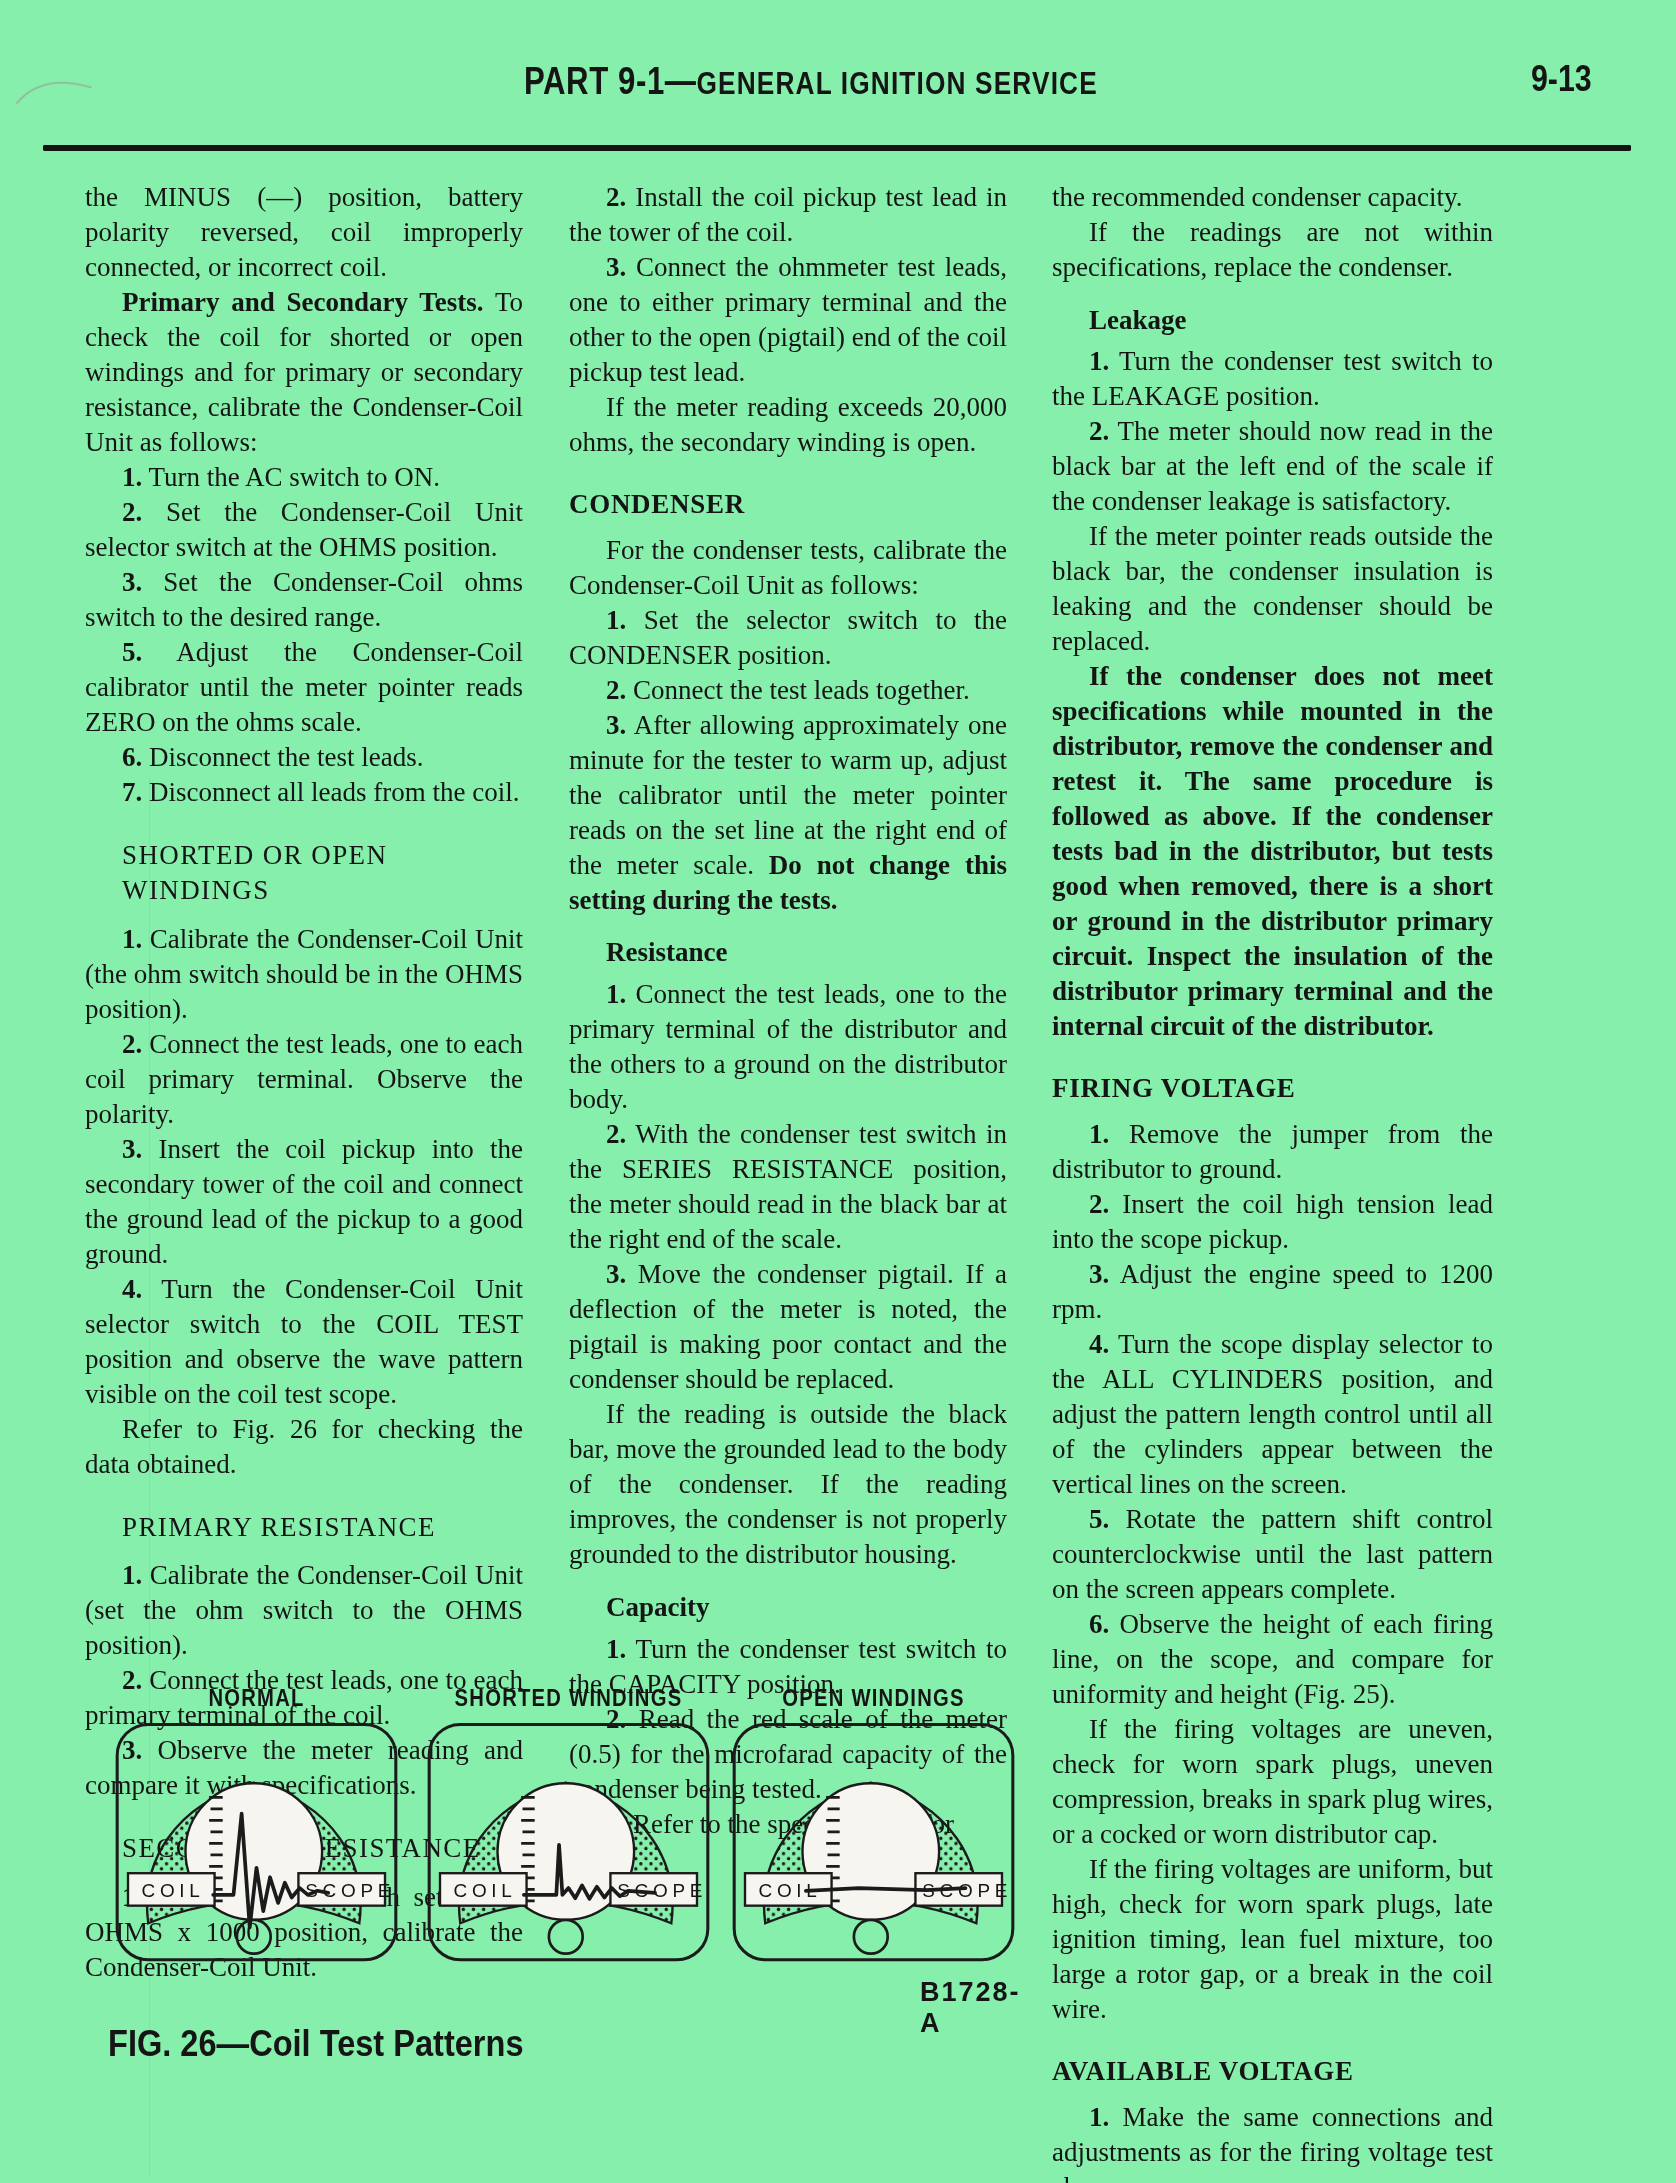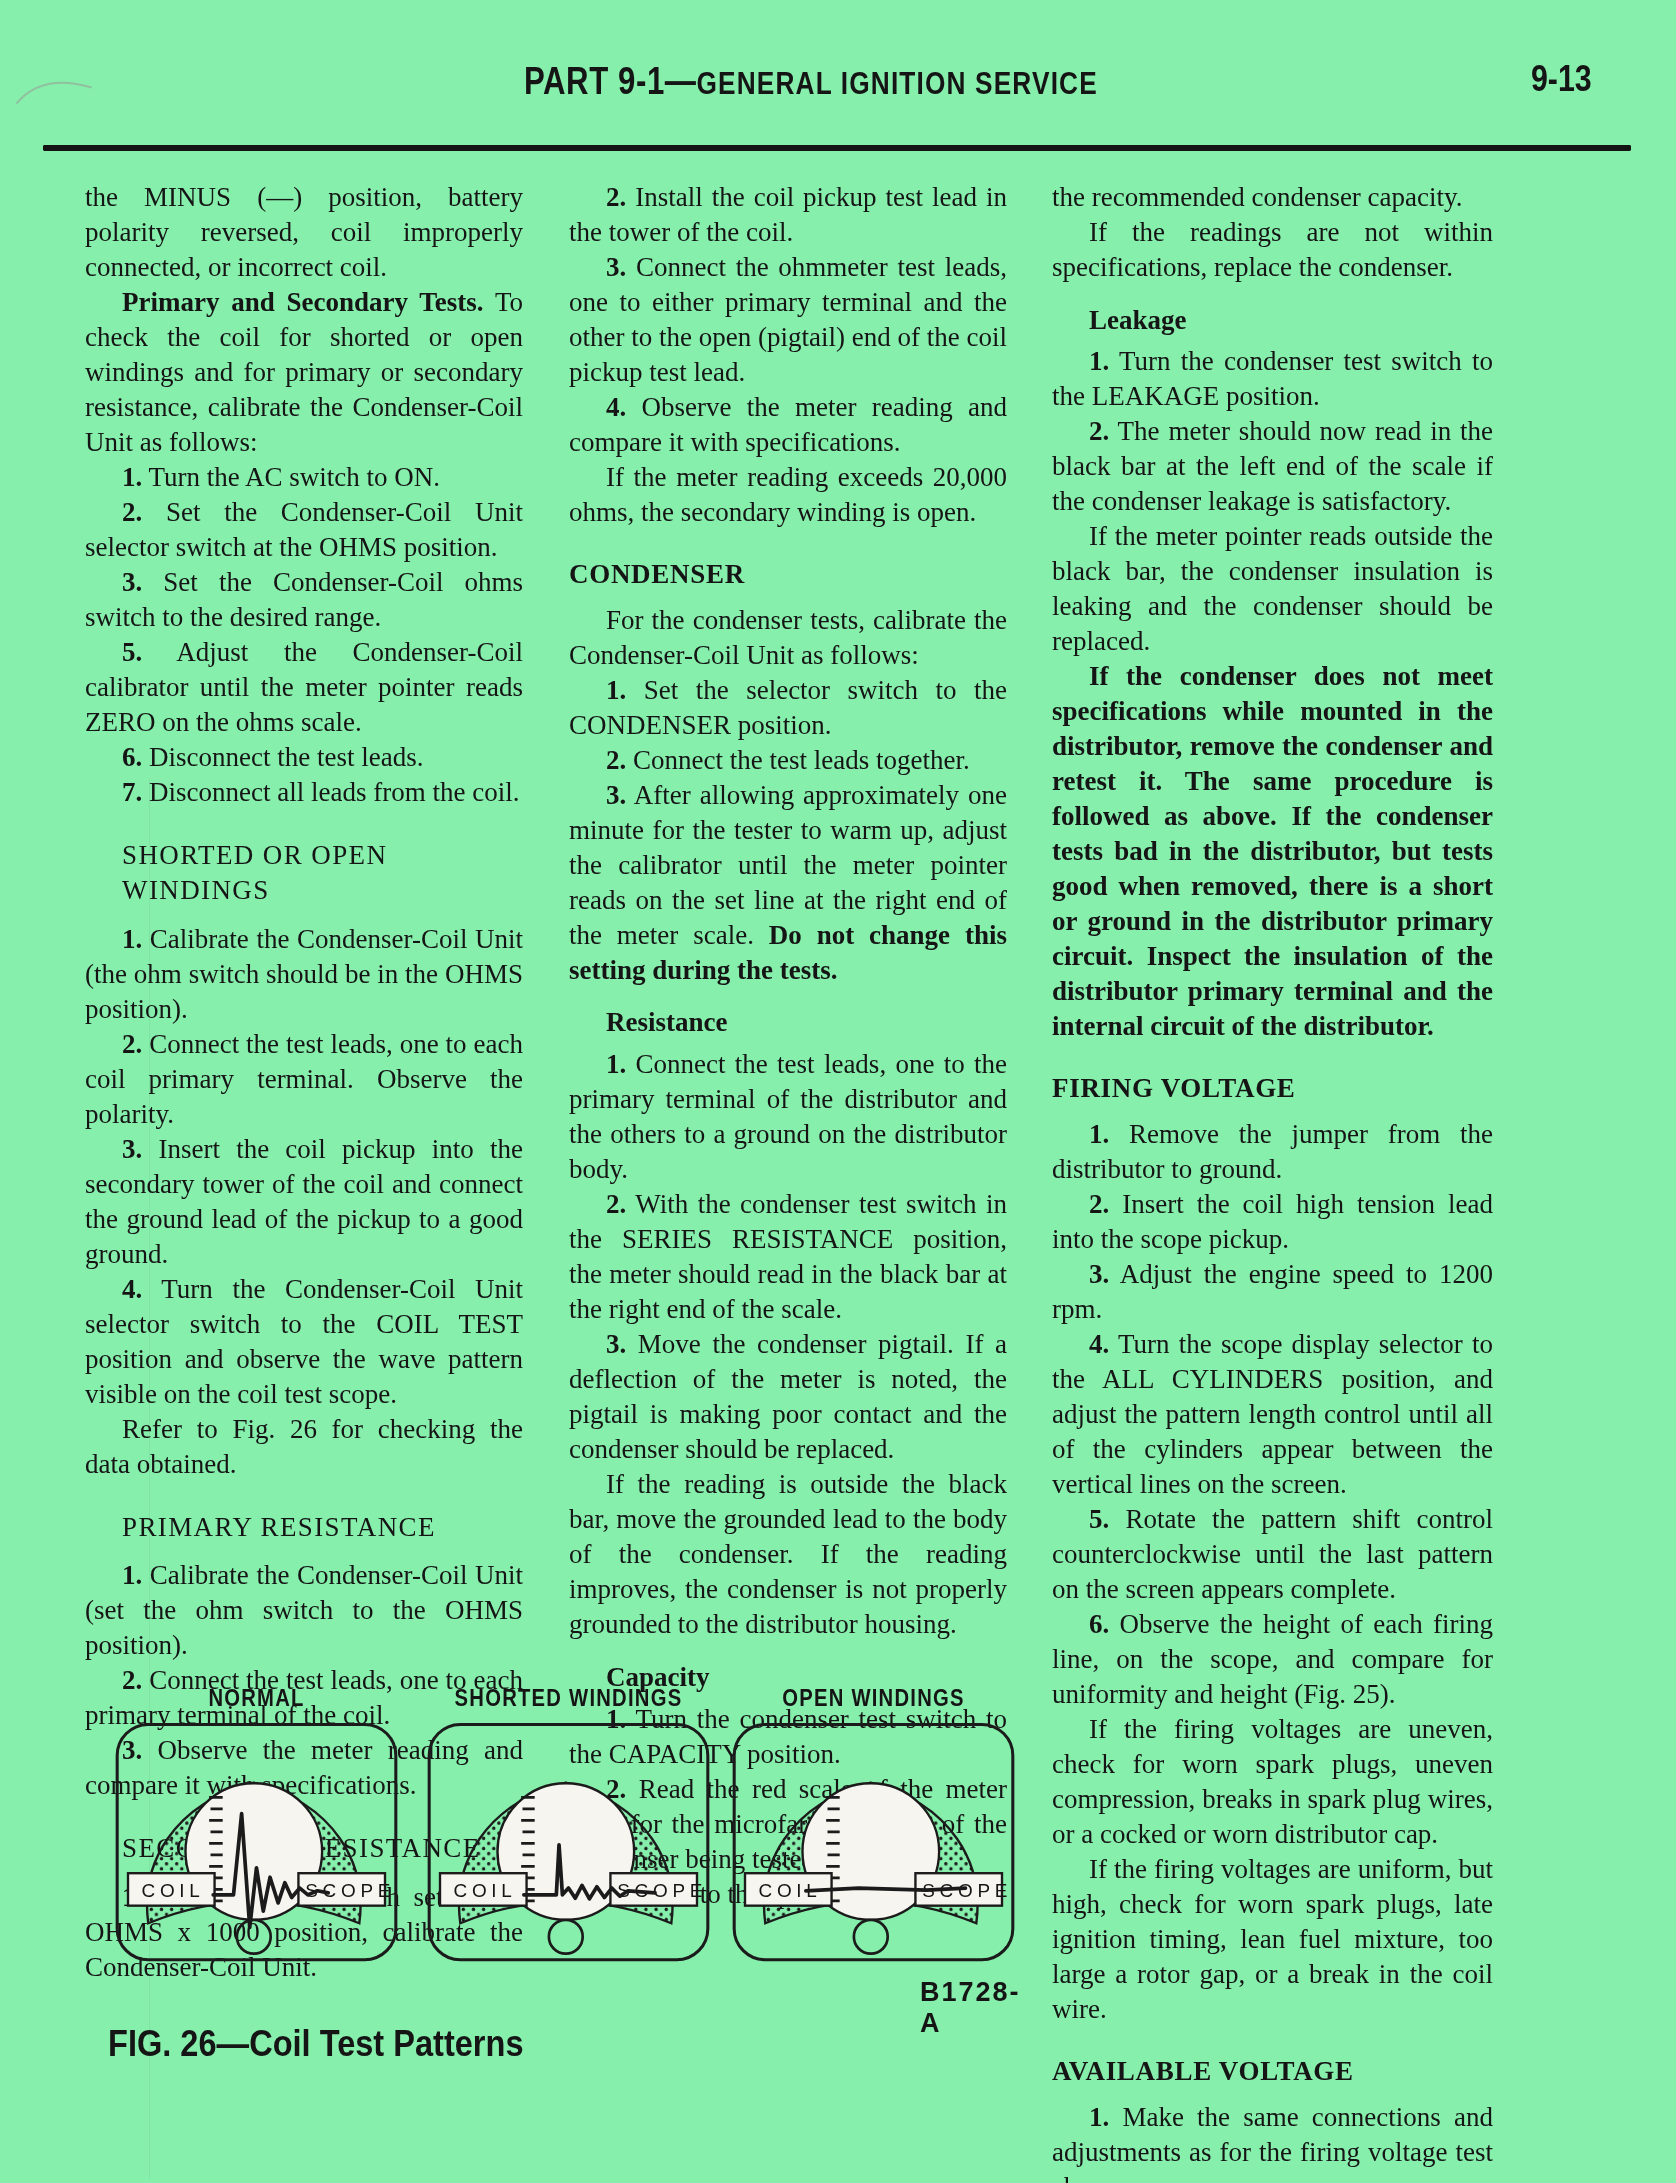--- a/index.html
+++ b/index.html
@@ -82,21 +82,20 @@
       <p class="hcaps"><span>PRIMARY RESISTANCE</span></p>
       <p class="para ind"><b>1.</b><span> Calibrate the Condenser-Coil Unit (set the ohm switch to the OHMS position).</span></p>
       <p class="para ind"><b>2.</b><span> Connect the test leads, one to each primary terminal of the coil.</span></p>
       <p class="para ind"><b>3.</b><span> Observe the meter reading and compare it with specifications.</span></p>
       <p class="hcaps"><span>SECONDARY RESISTANCE</span></p>
       <p class="para ind"><b>1.</b><span> With the ohm switch set at the OHMS x 1000 position, calibrate the Condenser-Coil Unit.</span></p>
     </div>
   <div class="col" id="col1">
       <p class="para ind"><b>2.</b><span> Install the coil pickup test lead in the tower of the coil.</span></p>
       <p class="para ind"><b>3.</b><span> Connect the ohmmeter test leads, one to either primary terminal and the other to the open (pigtail) end of the coil pickup test lead.</span></p>
-      <p class="para ind"><b>4.</b><span> Observe the meter reading and compare it with specifications.</span></p>
       <p class="para ind"><span>If the meter reading exceeds 20,000 ohms, the secondary winding is open.</span></p>
       <p class="hbold"><b>CONDENSER</b></p>
       <p class="para ind"><span>For the condenser tests, calibrate the Condenser-Coil Unit as follows:</span></p>
       <p class="para ind"><b>1.</b><span> Set the selector switch to the CONDENSER position.</span></p>
       <p class="para ind"><b>2.</b><span> Connect the test leads together.</span></p>
       <p class="para ind"><b>3.</b><span> After allowing approximately one minute for the tester to warm up, adjust the calibrator until the meter pointer reads on the set line at the right end of the meter scale. </span><b>Do not change this setting during the tests.</b></p>
       <p class="hsub"><b>Resistance</b></p>
       <p class="para ind"><b>1.</b><span> Connect the test leads, one to the primary terminal of the distributor and the others to a ground on the distributor body.</span></p>
       <p class="para ind"><b>2.</b><span> With the condenser test switch in the SERIES RESISTANCE position, the meter should read in the black bar at the right end of the scale.</span></p>
       <p class="para ind"><b>3.</b><span> Move the condenser pigtail. If a deflection of the meter is noted, the pigtail is making poor contact and the condenser should be replaced.</span></p>

